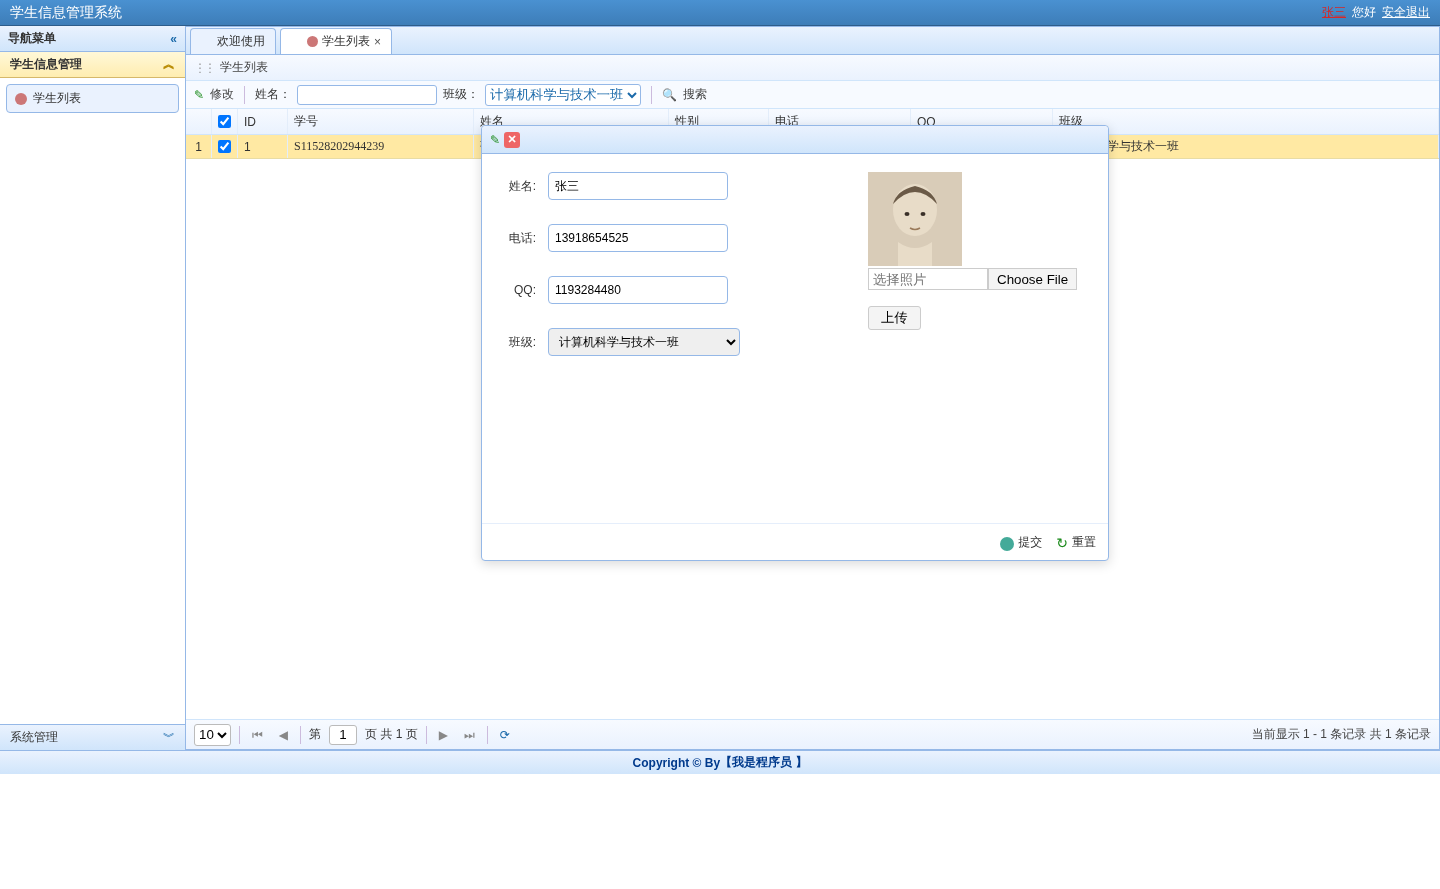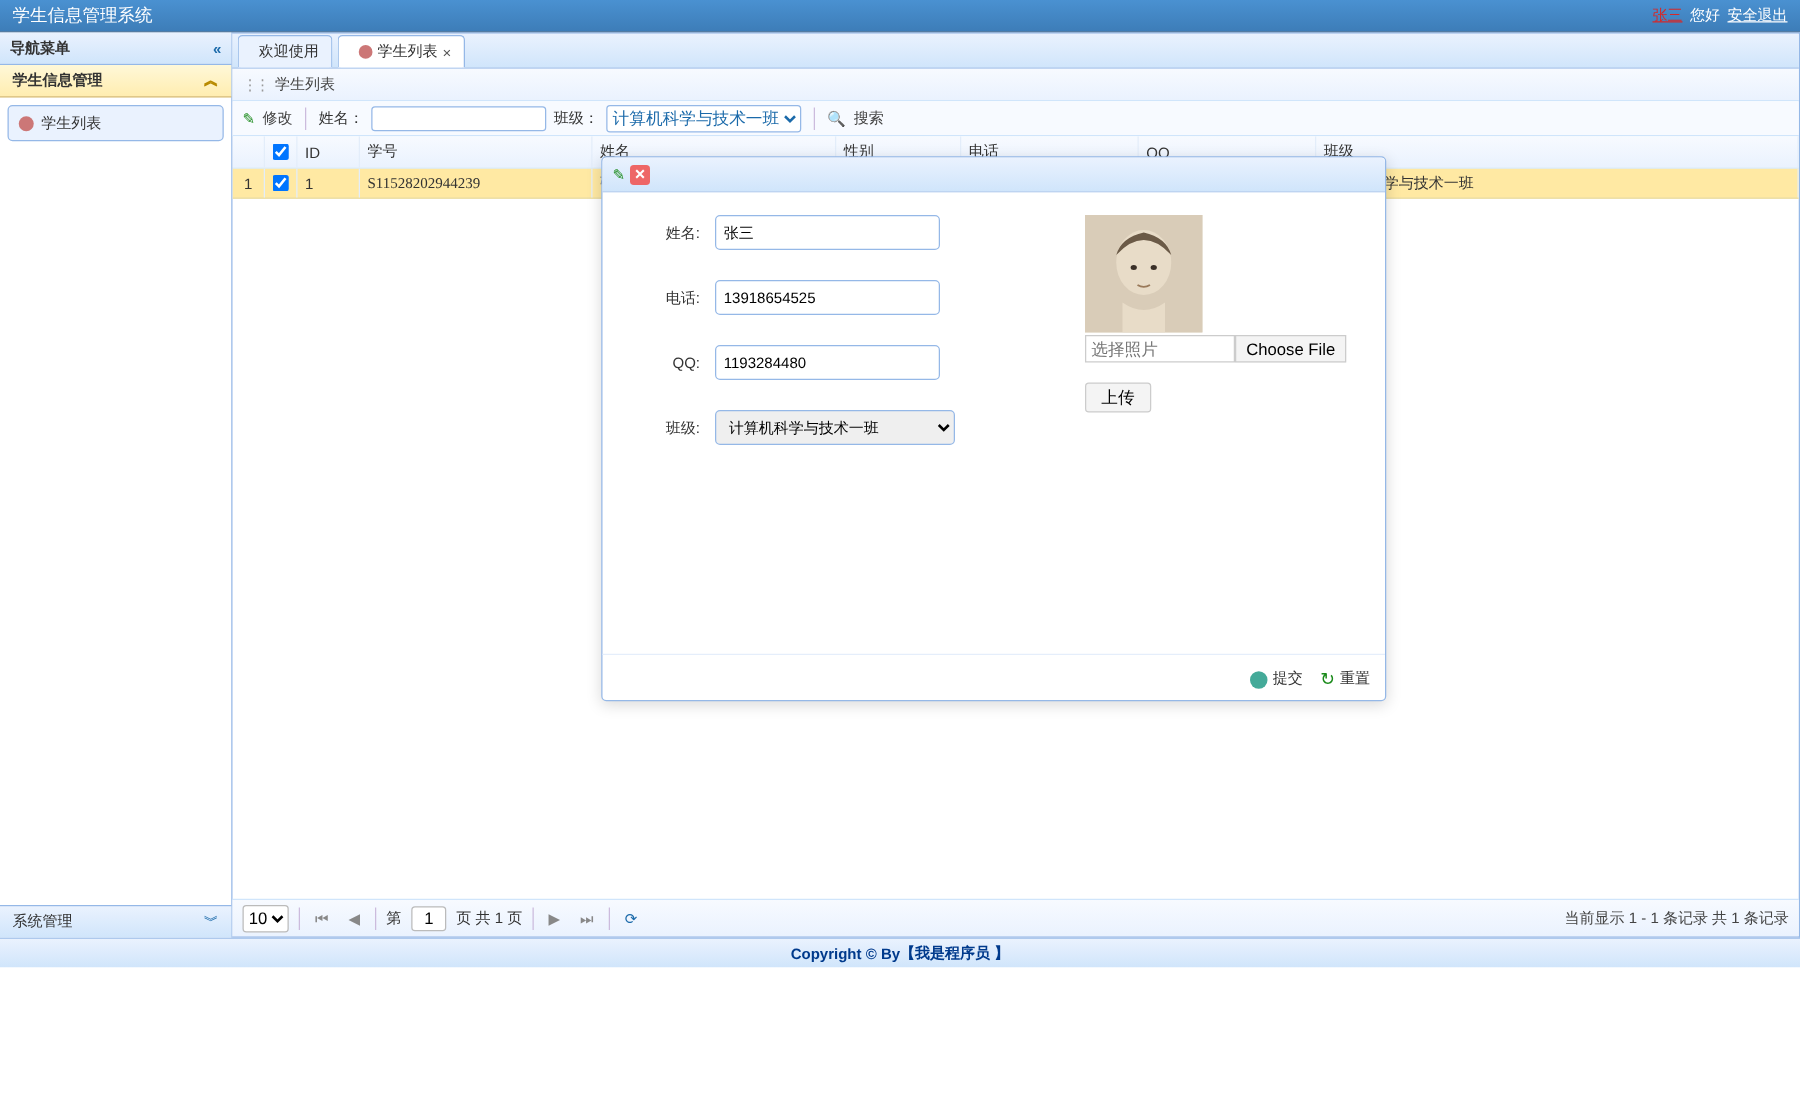--- a/index.html
+++ b/index.html
@@ -18,21 +18,21 @@
 .sidebar-header .collapse { margin-left: auto; color: #1b6aaa; cursor: pointer; }
 .accordion-title { background: linear-gradient(#fff8d8, #ffedb0); height: 26px; display: flex; align-items: center; padding: 0 10px; border-bottom: 1px solid #d6b86a; font-weight: bold; cursor: pointer; }
 .accordion-title .chev { margin-left: auto; color: #b88a00; }
 .nav-body { padding: 6px; flex: 1; }
 .nav-item { display: flex; align-items: center; gap: 6px; padding: 5px 8px; border: 1px solid #95b8e7; border-radius: 4px; background: #eaf2fe; cursor: pointer; }
 .nav-item .ico { width: 12px; height: 12px; border-radius: 50%; background: #c77; display:inline-block; }
 .sidebar-footer { background: linear-gradient(#eaf2fe, #d0e5fb); height: 26px; display: flex; align-items: center; padding: 0 10px; border-top: 1px solid #95b8e7; justify-content: space-between; }
 
 .content { flex: 1; display: flex; flex-direction: column; border: 1px solid #95b8e7; border-left: none; }
 .tabs { height: 28px; background: linear-gradient(#eaf2fe, #d0e5fb); display: flex; align-items: flex-end; padding: 0 4px; border-bottom: 1px solid #95b8e7; }
-.tab { padding: 4px 10px 4px 16px; margin-right: 4px; border: 1px solid #95b8e7; border-bottom: none; border-radius: 4px 4px 0 0; background: #eaf2fe; display: flex; align-items: center; gap: 4px; cursor: pointer; }
+.tab { padding: 4px 10px 4px 26px; margin-right: 4px; border: 1px solid #95b8e7; border-bottom: none; border-radius: 4px 4px 0 0; background: #eaf2fe; display: flex; align-items: center; gap: 4px; cursor: pointer; }
 .tab.active { background: #fff; }
 .tab .close { color: #555; cursor: pointer; }
 .tab .ico { width: 11px; height: 11px; border-radius: 50%; background: #c77; display:inline-block;}
 
 .subheader { background: linear-gradient(#f7faff, #eaf2fe); height: 26px; display: flex; align-items: center; padding: 0 8px; border-bottom: 1px solid #d0e5fb; color: #444; }
 .subheader::before { content: "⋮⋮"; margin-right: 6px; color: #999; letter-spacing: -2px; }
 
 .toolbar { height: 28px; background: #f7faff; display: flex; align-items: center; padding: 0 8px; gap: 6px; border-bottom: 1px solid #d0e5fb; }
 .toolbar .pencil { color: #1a8a1a; }
 .toolbar input.txt { height: 20px; border: 1px solid #95b8e7; border-radius: 3px; padding: 0 4px; width: 140px; }
@@ -62,21 +62,21 @@
 .pager .nav-btn.blue { color: #1b6aaa; }
 .pager input { width: 28px; height: 20px; border: 1px solid #bbb; text-align: center; border-radius:3px;}
 .pager .info { margin-left: auto; color: #444; }
 .pager .sep { width:1px; height:18px; background:#cbd; }
 
 .dialog { position: absolute; left: 295px; top: 16px; width: 628px; background: #fff; border: 1px solid #95b8e7; border-radius: 4px; box-shadow: 0 3px 12px rgba(0,0,0,.15); }
 .dialog-head { height: 28px; background: linear-gradient(#eaf2fe, #d0e5fb); display: flex; align-items: center; padding: 0 8px; border-bottom: 1px solid #95b8e7; border-radius: 4px 4px 0 0; }
 .dialog-head .pencil { color: #1a8a1a; margin-right: 4px; }
 .dialog-head .title { font-weight: bold; flex: 1; }
 .dialog-head .x { width: 16px; height: 16px; background: #e66; color: #fff; border-radius: 3px; display: flex; align-items: center; justify-content: center; cursor: pointer; font-weight: bold; font-size: 11px;}
-.dialog-body { padding: 18px 20px 10px 28px; display: flex; gap: 40px; min-height: 370px; border-bottom:1px solid #e5eefb;}
+.dialog-body { padding: 18px 20px 10px 4px; display: flex; gap: 40px; min-height: 370px; border-bottom:1px solid #e5eefb;}
 .form-col { flex: 1; }
 .form-row { display: flex; align-items: center; margin-bottom: 24px; }
 .form-row label { width: 50px; text-align: right; margin-right: 12px; }
 .form-row input, .form-row select { height: 28px; border: 1px solid #95b8e7; border-radius: 4px; padding: 0 6px; font-size: 12px;}
 .form-row input { width: 180px; }
 .form-row select.small { width: 68px; }
 .form-row select.wide { width: 192px; }
 .photo-col { width: 220px; }
 .avatar { width: 94px; height: 94px; background: #d8c9b4; display:block; position:relative; overflow:hidden;}
 .avatar svg{position:absolute;inset:0;}

